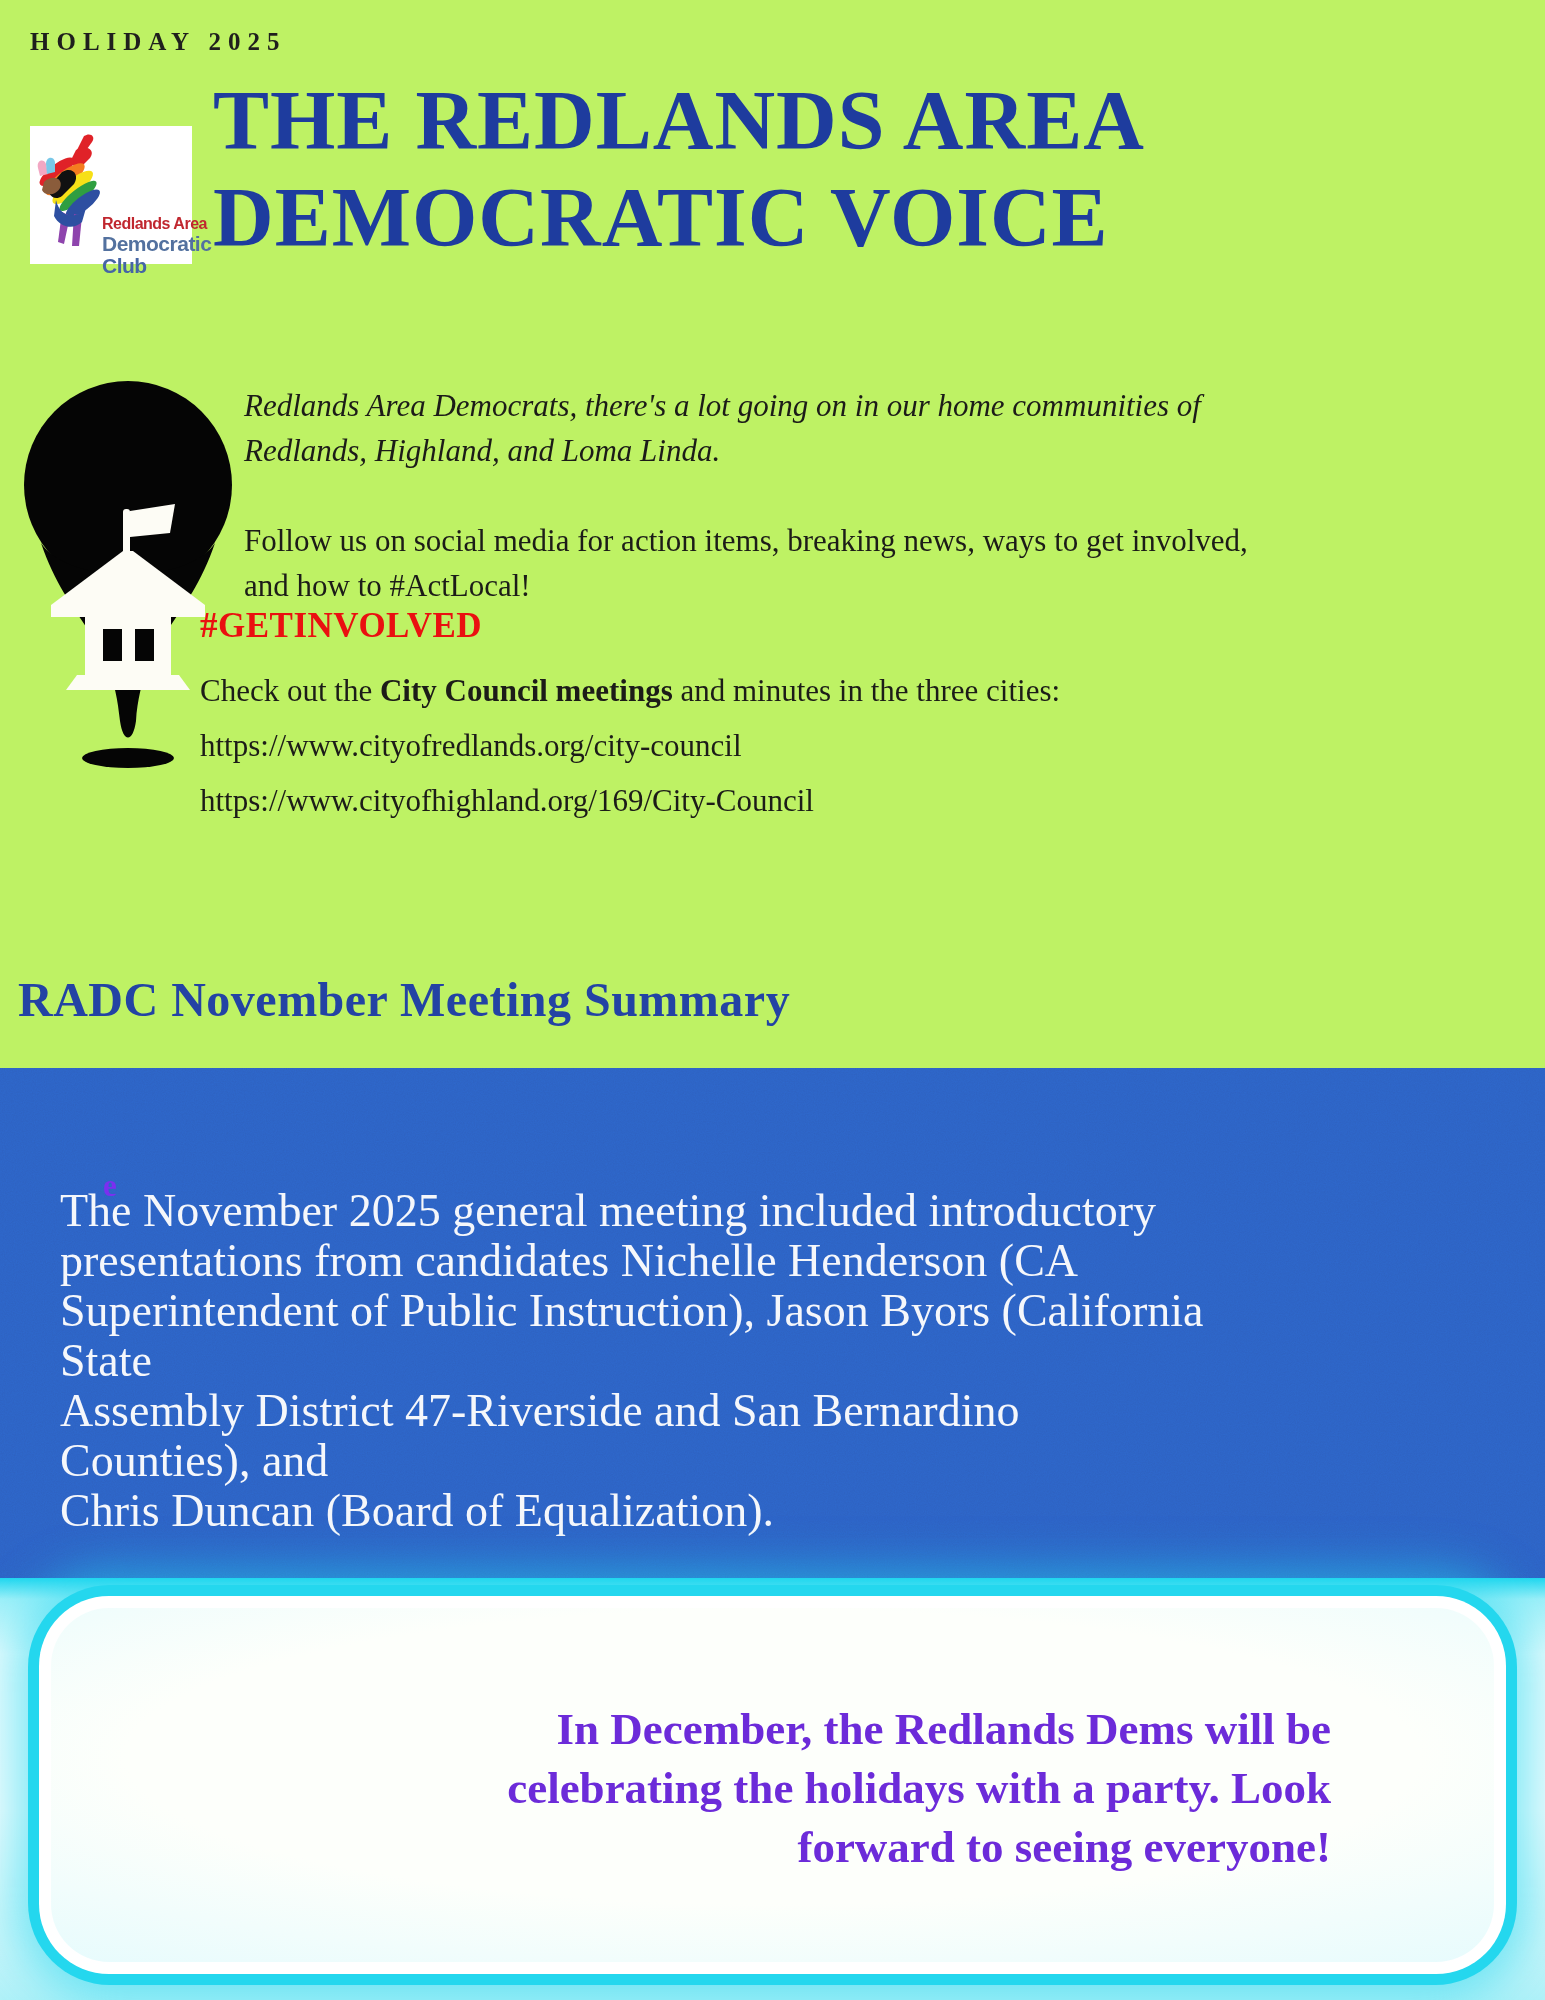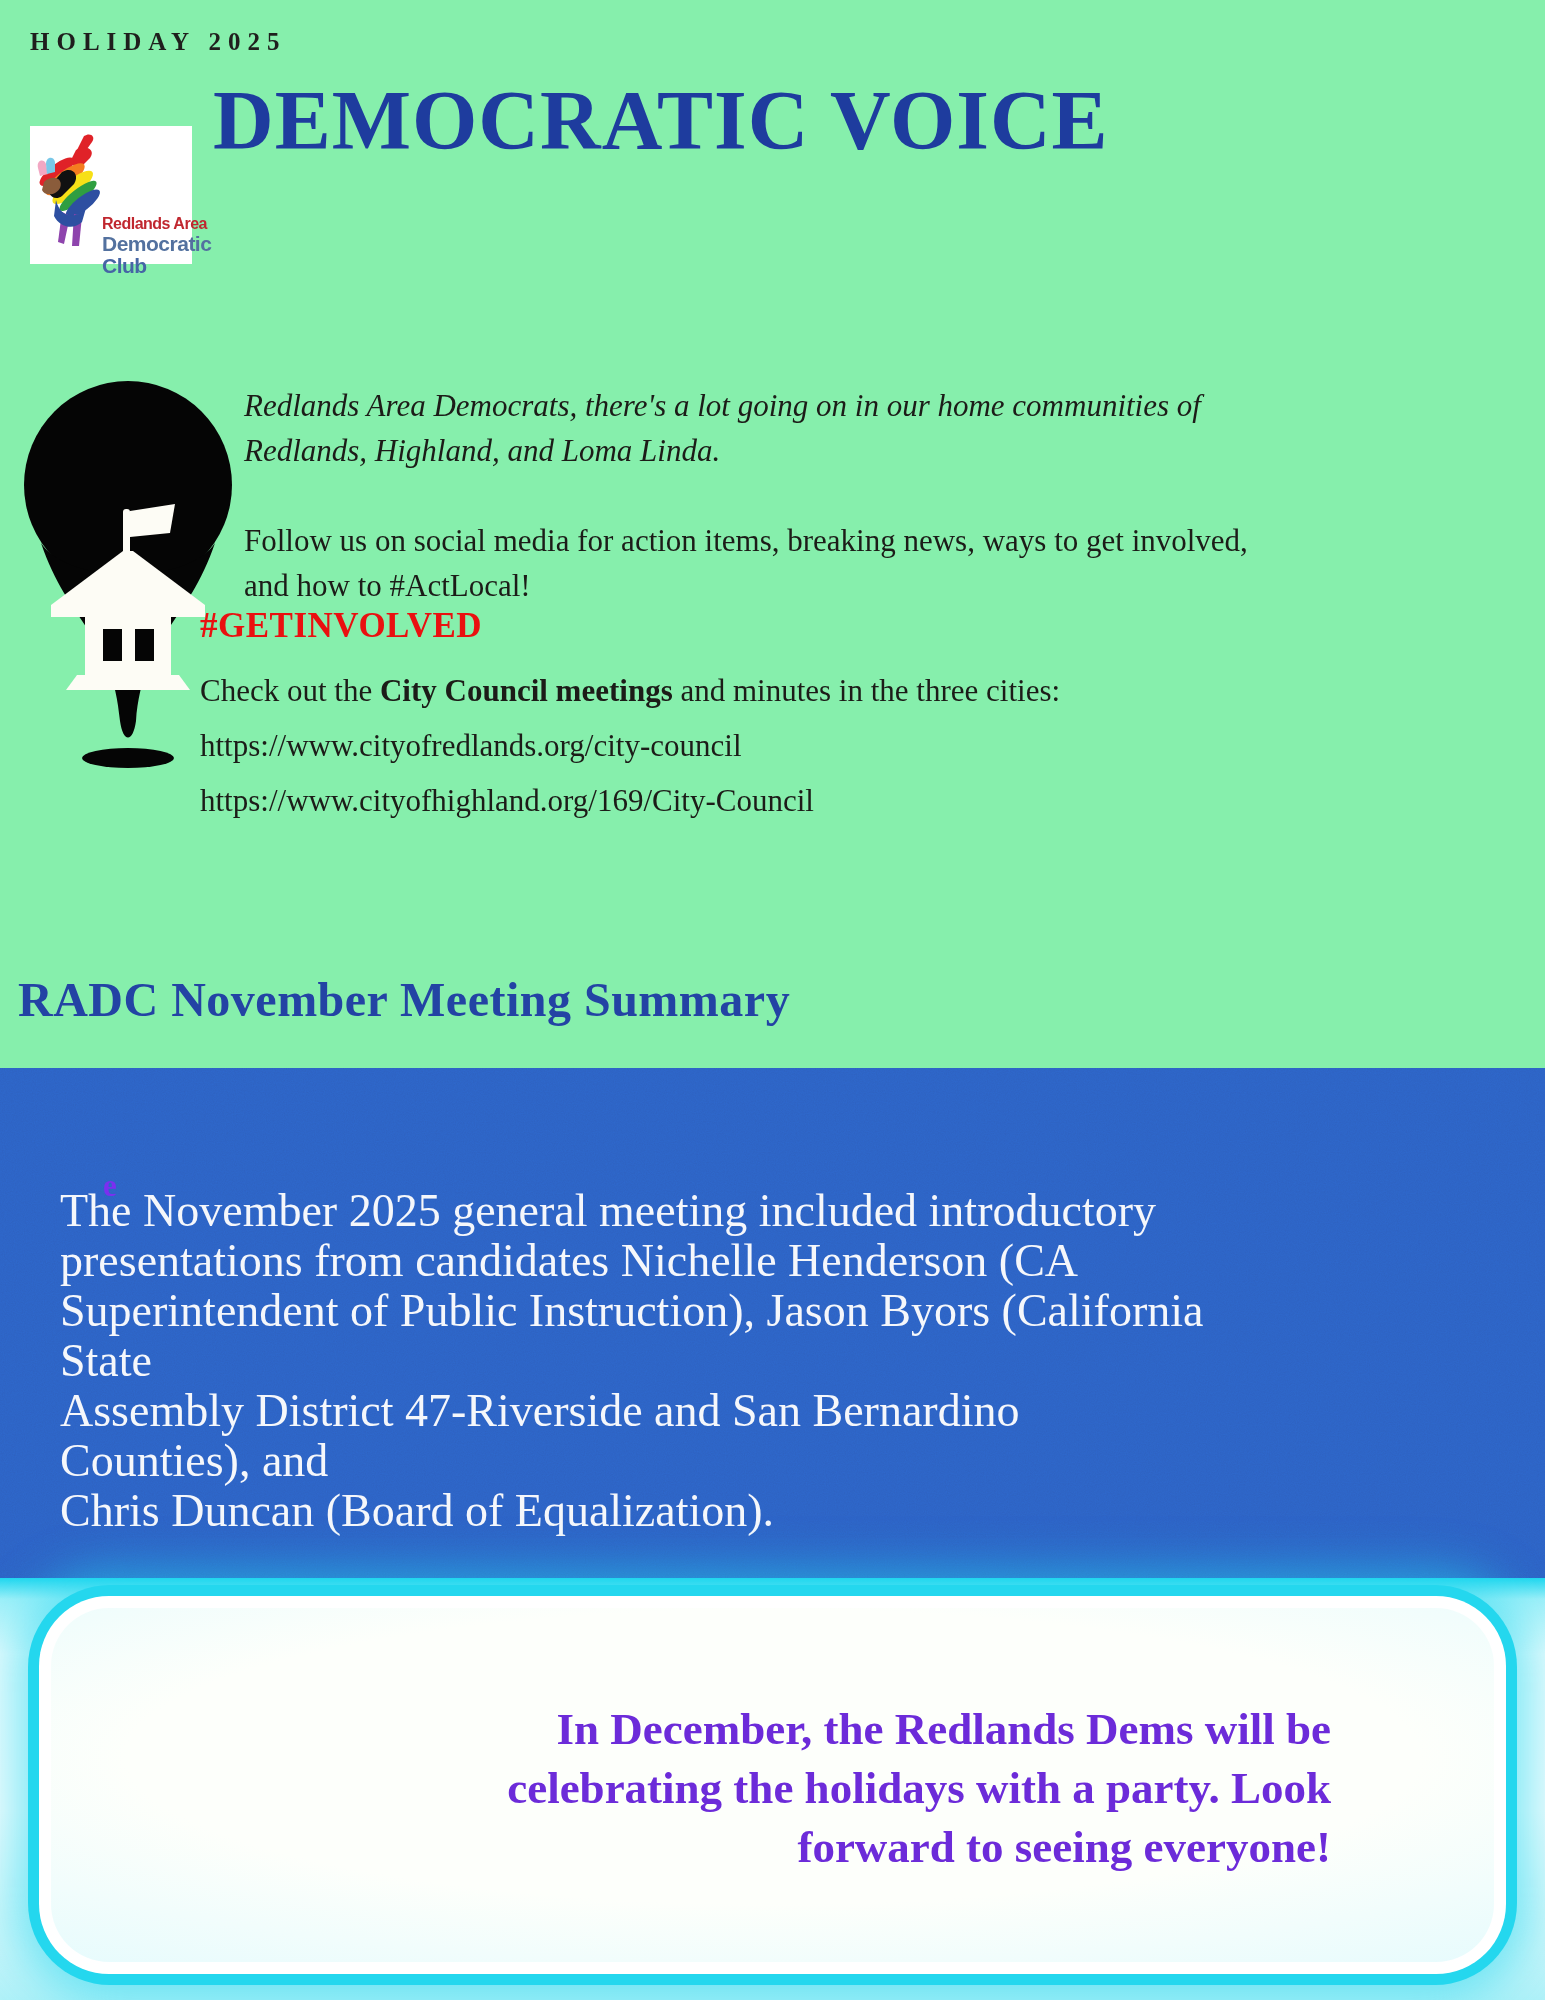--- a/index.html
+++ b/index.html
@@ -1,18 +1,18 @@
 <!DOCTYPE html>
 <html><head>
 <meta charset="utf-8">
 <style>
   html,body{margin:0;padding:0;}
   .page{
     position:relative;width:1545px;height:2000px;overflow:hidden;
-    background:#86efac;
+    background:#bef264;
     font-family:"Liberation Serif","DejaVu Serif",serif;
     color:#1c1c18;
   }
   .issue-label{
     position:absolute;left:30px;top:28px;
     font-size:25px;font-weight:bold;letter-spacing:7px;color:#1f1f1d;
   }
   
   .club-logo{
     position:absolute;left:30px;top:126px;width:162px;height:138px;
@@ -128,20 +128,21 @@
       <path d="M24,70 C28,88 44,90 54,78 L50,92 C42,100 28,98 22,86 Z" fill="#2d4fa1"></path>
     </svg>
     <div class="logo-text">
       <div class="l1">Redlands Area</div>
       <div class="l2">Democratic</div>
       <div class="l3">Club</div>
     </div>
   </div>
 
   <div class="newsletter-title">
+    <div>THE REDLANDS AREA</div>
     <div>DEMOCRATIC VOICE</div>
   </div>
 
   <div class="intro-block">
     <p class="intro-italic">Redlands Area Democrats, there's a lot going on in our home communities of
 Redlands, Highland, and Loma Linda.</p>
     <p class="intro-follow">Follow us on social media for action items, breaking news, ways to get involved,
 and how to #ActLocal!</p>
   </div>
 

